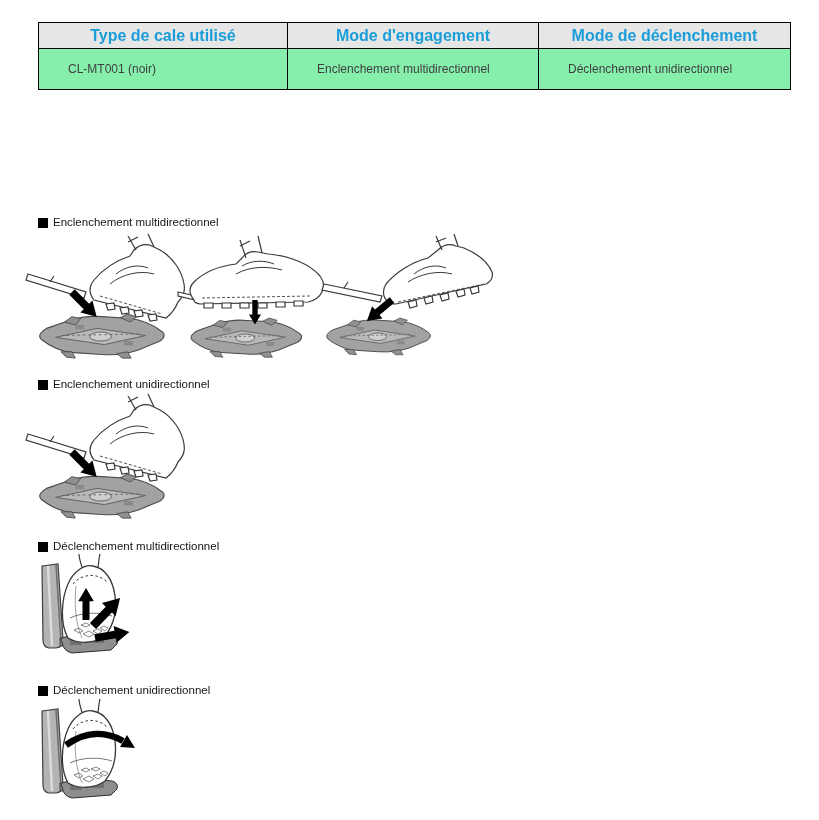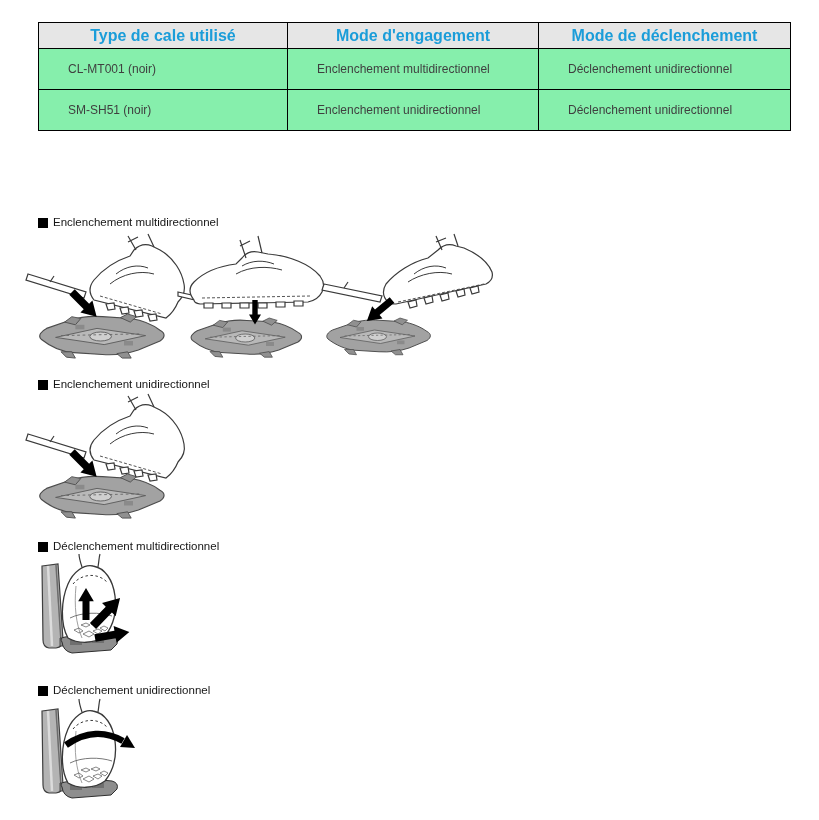--- a/index.html
+++ b/index.html
@@ -143,25 +143,20 @@
           <th>Mode d'engagement</th>
           <th>Mode de déclenchement</th>
         </tr>
       </thead>
       <tbody>
         <tr>
           <td>CL-MT001 (noir)</td>
           <td>Enclenchement multidirectionnel</td>
           <td>Déclenchement unidirectionnel</td>
         </tr>
-        <tr>
-          <td>SM-SH51 (noir)</td>
-          <td>Enclenchement unidirectionnel</td>
-          <td>Déclenchement unidirectionnel</td>
-        </tr>
       </tbody>
     </table>
   </div>
 
   <div class="sec-head" style="top:216px">
     <span class="sq"></span>
     <span>Enclenchement multidirectionnel</span>
   </div>
 
   <svg class="fig" style="left:28px;top:234px" width="165" height="130" viewBox="0 0 165 130">

